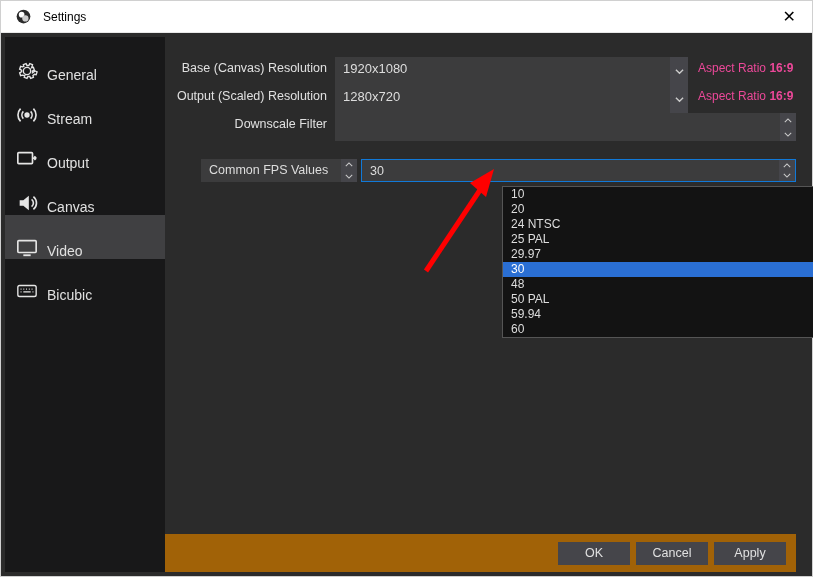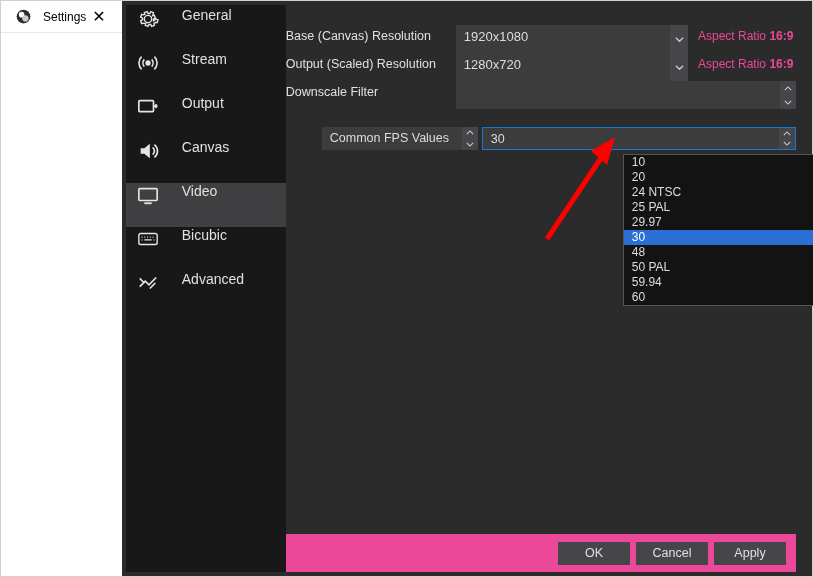--- a/index.html
+++ b/index.html
@@ -10,21 +10,21 @@
     font-family: "Segoe UI", Arial, sans-serif;
     font-size: 13px;
     color: #e1e1e1;
     position: relative;
   }
   .window {
     width: 813px;
     height: 577px;
     background: #fff;
     display: flex;
-    flex-direction: row;
+    flex-direction: column;
     border: 1px solid #d0d0d0;
   }
   .titlebar {
     height: 32px;
     background: #ffffff;
     display: flex;
     align-items: center;
     justify-content: space-between;
     padding: 0 10px;
     border-bottom: 1px solid #e8e8e8;
@@ -42,22 +42,22 @@
   .sidebar {
     width: 160px;
     background: #181819;
     display: flex;
     flex-direction: column;
     padding: 2px 0;
   }
   .side-item {
     height: 44px;
     display: flex;
-    align-items: flex-start;
-    gap: 22px;
+    align-items: flex-end;
+    gap: 8px;
     padding: 0 10px;
     color: #e0e0e0;
     font-size: 14px;
     cursor: default;
   }
   .side-item.selected {
     background: #404042;
   }
   .side-icon { width: 24px; height:24px; display:flex; align-items:center; justify-content:center;}
   .main {
@@ -69,20 +69,21 @@
     flex-direction: column;
   }
   .row {
     display: flex;
     align-items: stretch;
     height: 24px;
     margin-bottom: 4px;
   }
   .row-label {
     width: 170px;
+    text-align: right;
     padding-right: 8px;
     font-size: 12.5px;
     color: #e0e0e0;
     line-height: 23px;
   }
   .select {
     flex: 1;
     background: #3c3c3d;
     height: 28px;
     line-height: 23px;
@@ -149,21 +150,21 @@
     padding: 0 8px;
     font-size: 12px;
     color: #ddd;
   }
   .dd-item.highlight {
     background: #2a6fd4;
     color: #fff;
   }
   .footer {
     height: 38px;
-    background: #ec4899;
+    background: #a16207;
     display: flex;
     justify-content: flex-end;
     align-items: center;
     gap: 6px;
     padding-right: 10px;
   }
   .btn {
     width: 72px;
     height: 23px;
     background: #45454a;
@@ -256,29 +257,20 @@
       <div class="side-item">
         <span class="side-icon">
           <svg width="22" height="22" viewBox="0 0 24 24" fill="none" stroke="#e5e5e5" stroke-width="1.5">
               <rect x="2" y="6" width="20" height="12" rx="2"></rect>
               <path d="M5 10h1M8 10h1M11 10h1M14 10h1M17 10h1M5 13h1M8 13h8M18 13h1"></path>
             </svg>
         </span>
         <span>Bicubic</span>
       </div>
 
-      <div class="side-item">
-        <span class="side-icon">
-          <svg width="22" height="22" viewBox="0 0 24 24" fill="none" stroke="#e5e5e5" stroke-width="1.8">
-              <path d="M21 6l-8 8-4-4L3 16"></path>
-              <path d="M14 18l6-6M3 7l5 5"></path>
-            </svg>
-        </span>
-        <span>Advanced</span>
-      </div>
 
     </div>
 
     <div class="main">
 
       <div class="row">
         <div class="row-label">Base (Canvas) Resolution</div>
         <div class="select">
           <span>1920x1080</span>
           <span class="select-chevron">

